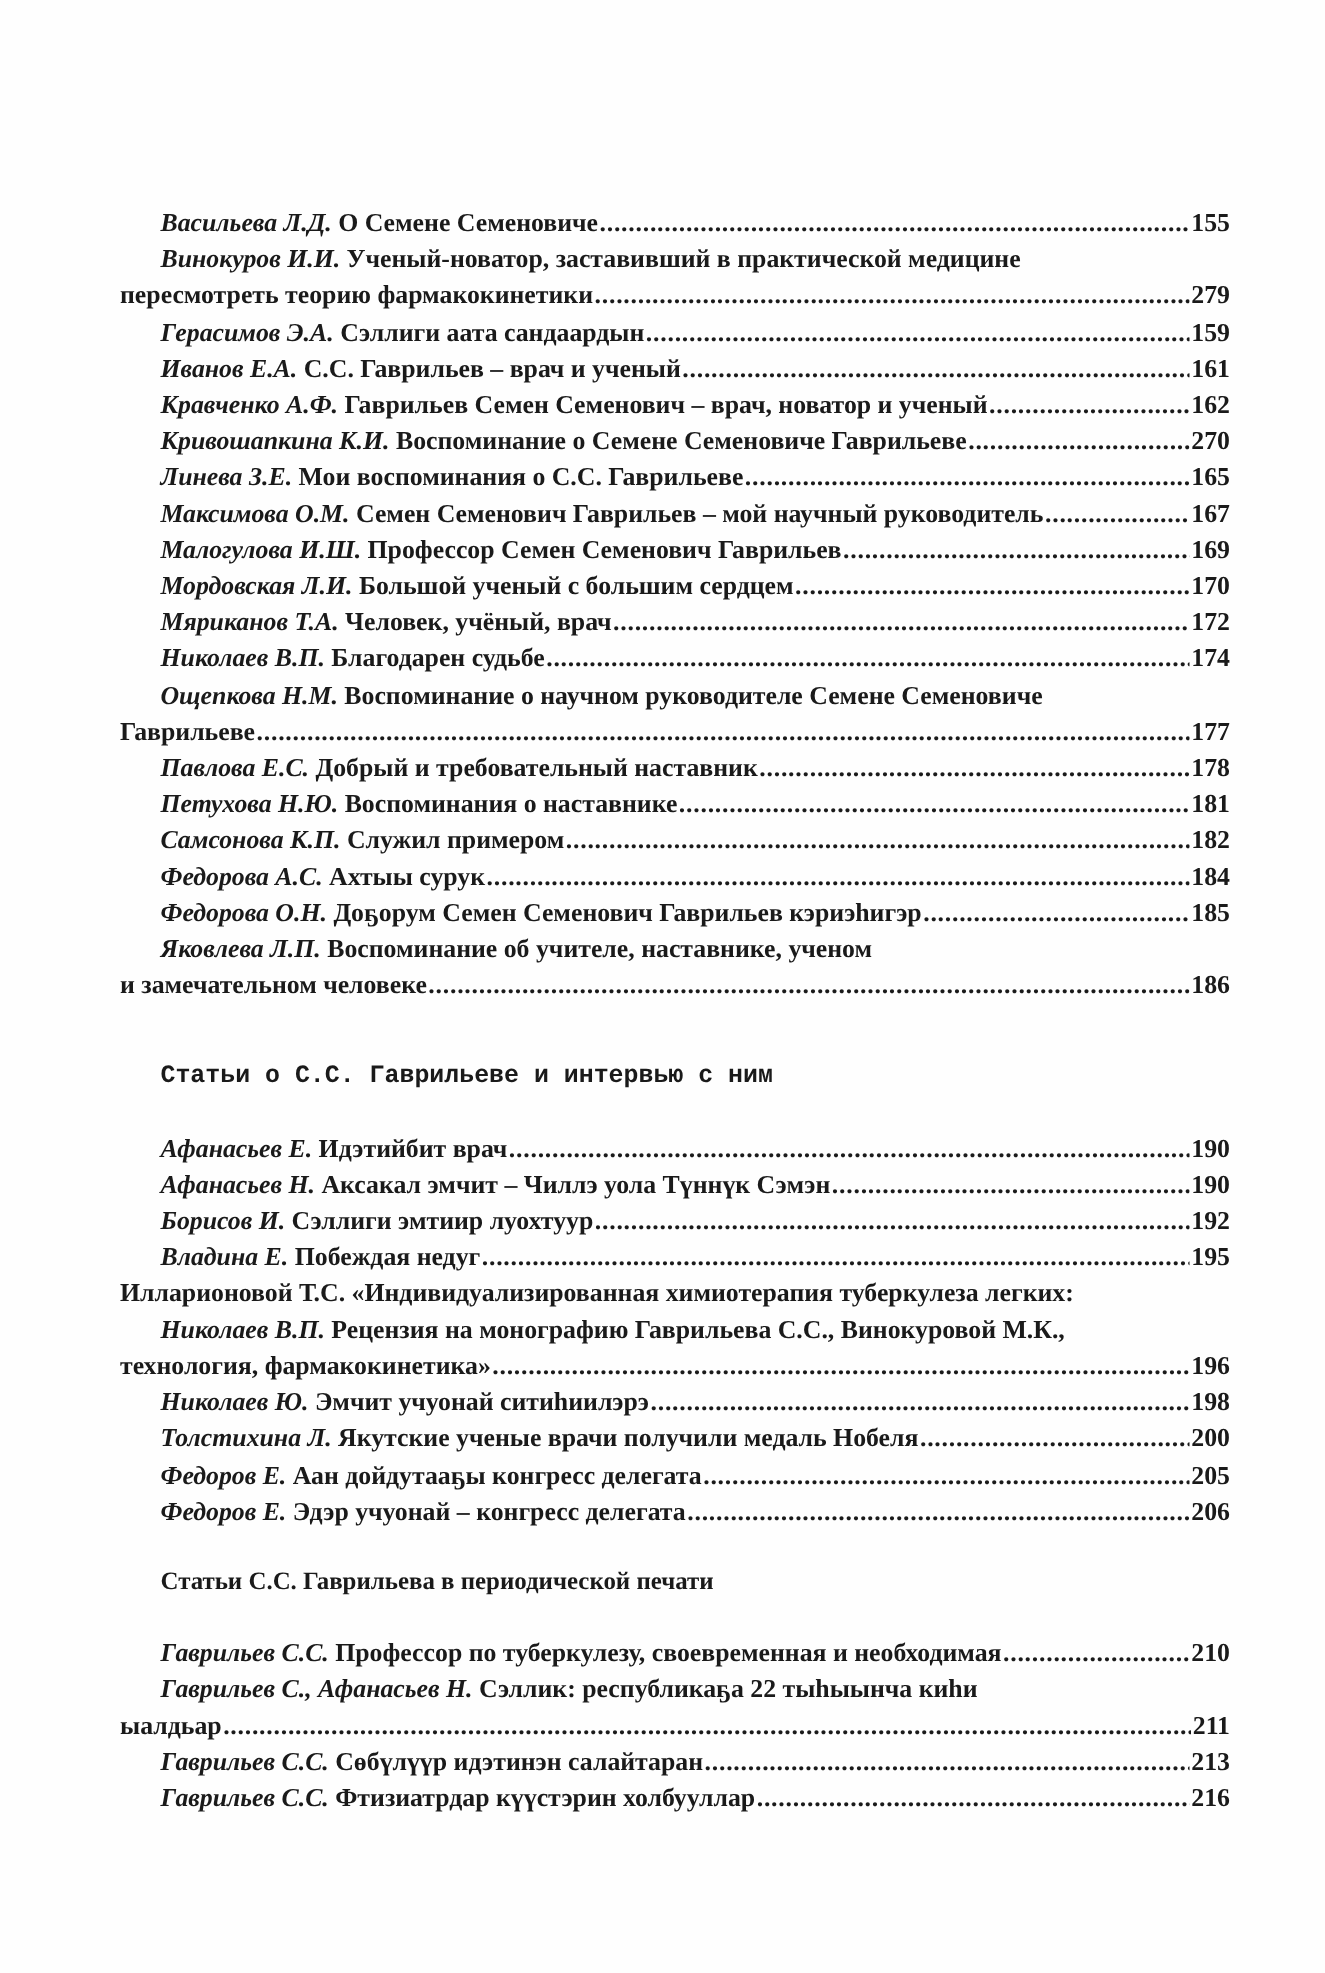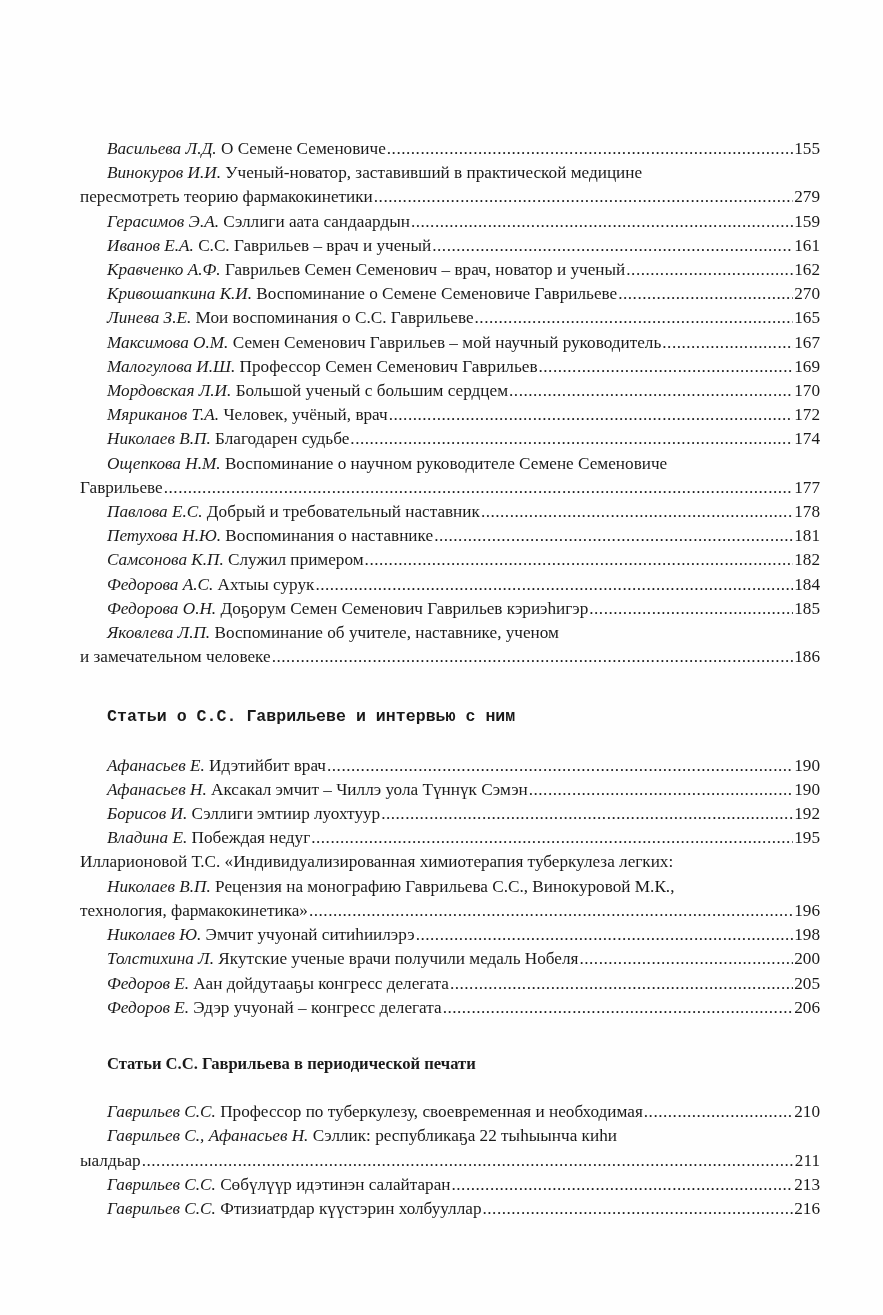--- a/index.html
+++ b/index.html
@@ -3,36 +3,36 @@
 <meta charset="utf-8">
 <style>
   html, body { margin: 0; padding: 0; background: #ffffff; }
   body {
     width: 883px; height: 1315px; position: relative; overflow: hidden;
     font-family: "Liberation Serif", "DejaVu Serif", serif;
     color: #1a1a1a;
   }
   .page { position: absolute; left: 0; top: 0; width: 883px; height: 1315px; background: #fefefe; }
   .toc { position: absolute; left: 80px; top: 137px; width: 740px; font-size: 17.2px; line-height: 24.2px; }
-  .entry { position: relative; }
+  .entry { position: relative; font-weight: bold; }
   .entry .line { display: flex; align-items: baseline; white-space: nowrap; }
   .entry .line.first { padding-left: 27px; }
   .entry .line.cont { padding-left: 0; }
   .author { font-style: italic; }
   .leader { flex: 1 1 auto; overflow: hidden; margin: 0 1px; letter-spacing: 0.5px; }
   .leader::after {
     content: "..................................................................................................................................................................................................................";
     white-space: nowrap;
   }
   .page-num { flex: 0 0 auto; }
   .section-heading {
     font-weight: bold; font-size: 16.6px; padding-left: 27px; white-space: nowrap;
   }
   .sec1-head { margin-top: 36px; margin-bottom: 24px; font-family: Liberation Mono, monospace; }
-  .sec2-head { margin-top: 32px; margin-bottom: 24px; }
+  .sec2-head { margin-top: 22px; margin-bottom: 24px; }
 </style>
 </head>
 <body>
 
 <div class="page">
   <div class="toc" id="toc">
       <div>
         <div class="entry">
           <div class="line first">
             <span><span class="author">Васильева Л.Д.</span> <span>О Семене Семеновиче</span></span>

